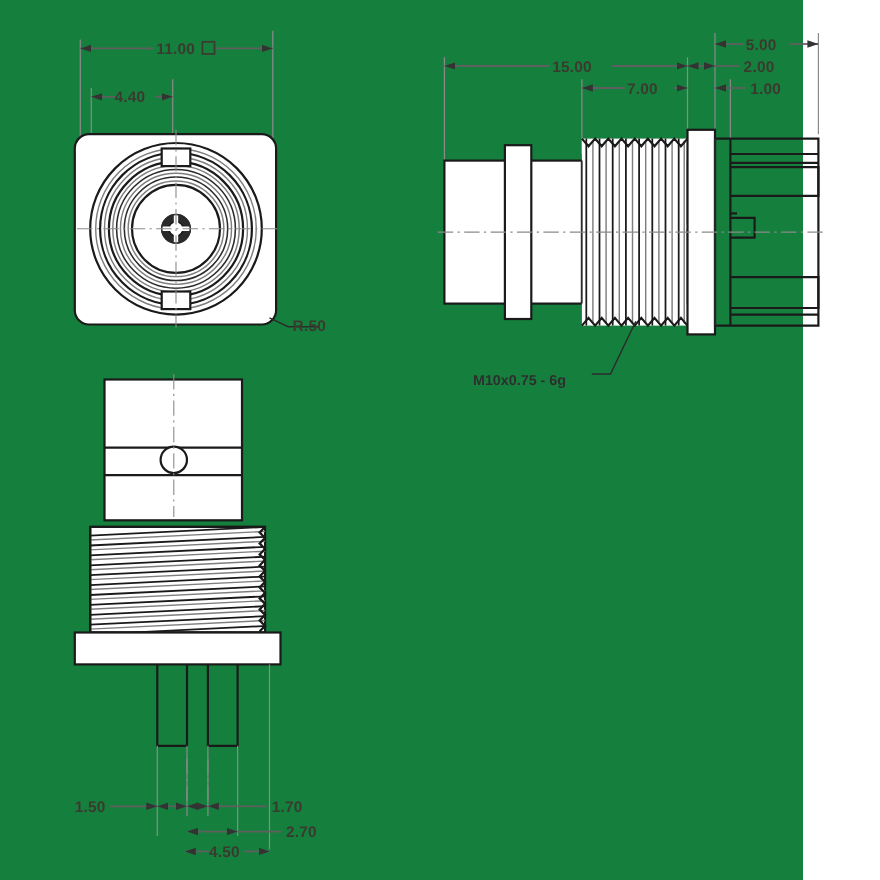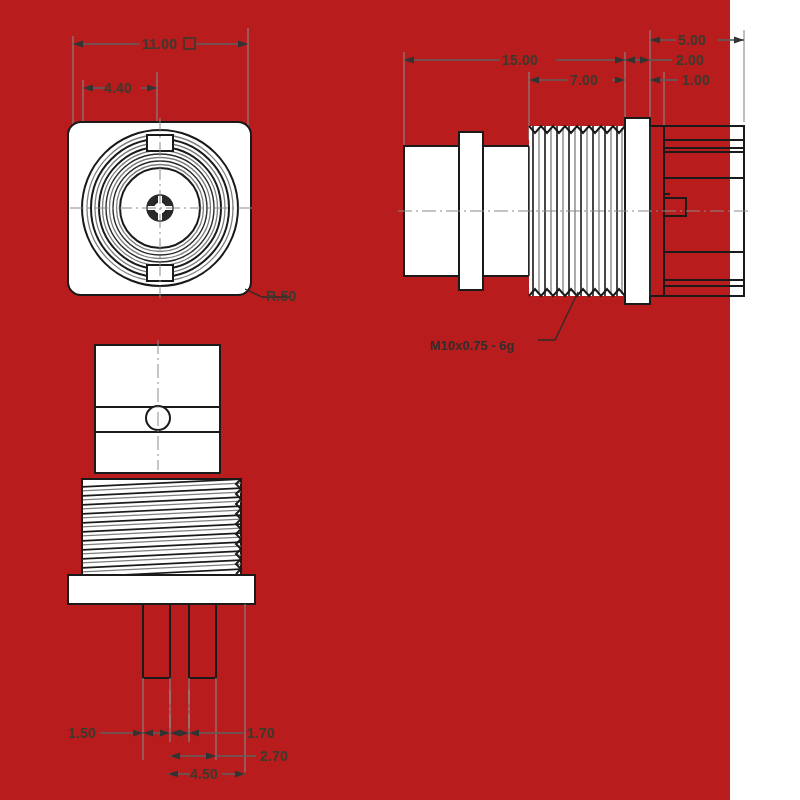--- a/index.html
+++ b/index.html
@@ -10,21 +10,21 @@
   body {
     width: 800px;
     height: 800px;
     font-family: "Liberation Sans", sans-serif;
     overflow: hidden;
   }
   #drawing-root {
     position: relative;
     width: 730px;
     height: 800px;
-    background: #b91c1c;
+    background: #15803d;
   }
   svg.sheet {
     display: block;
     width: 800px;
     height: 800px;
   }
   .obj {
     fill: none;
     stroke: #1a1a1a;
     stroke-width: 2;

